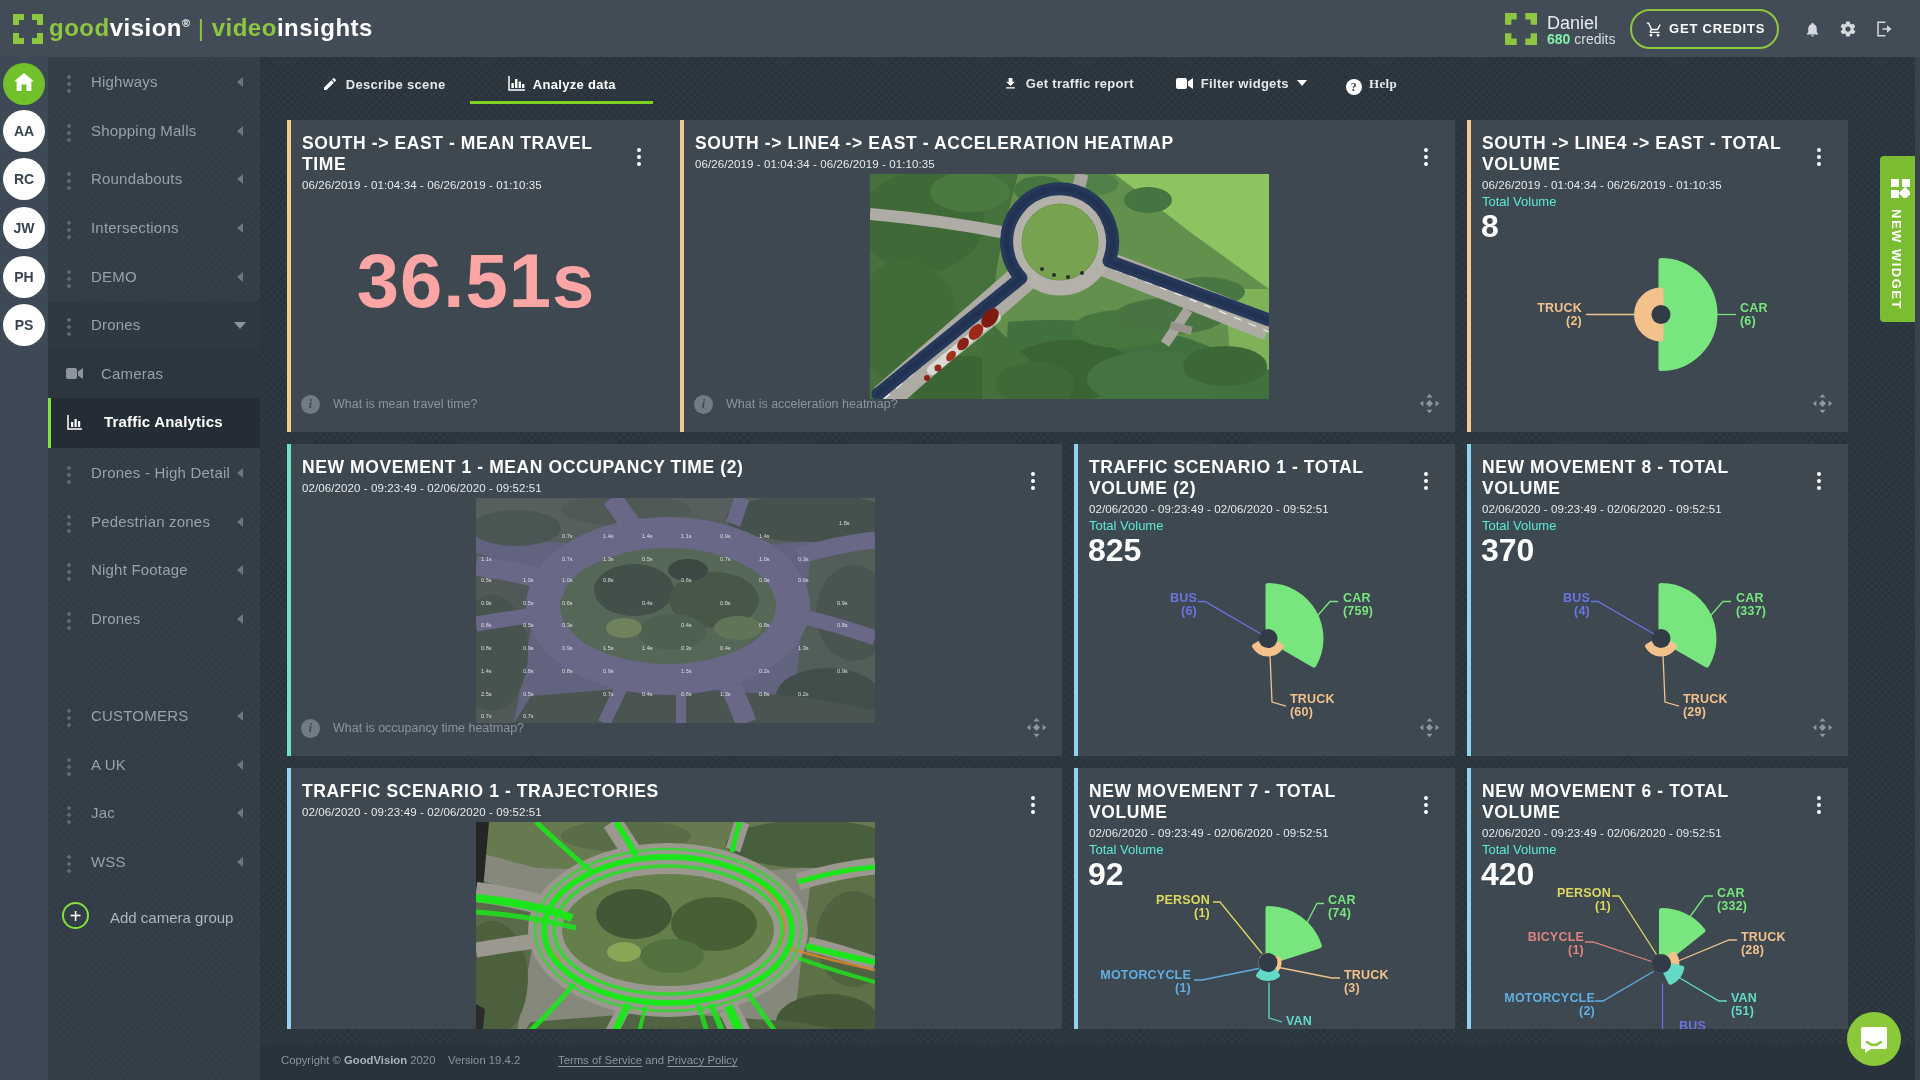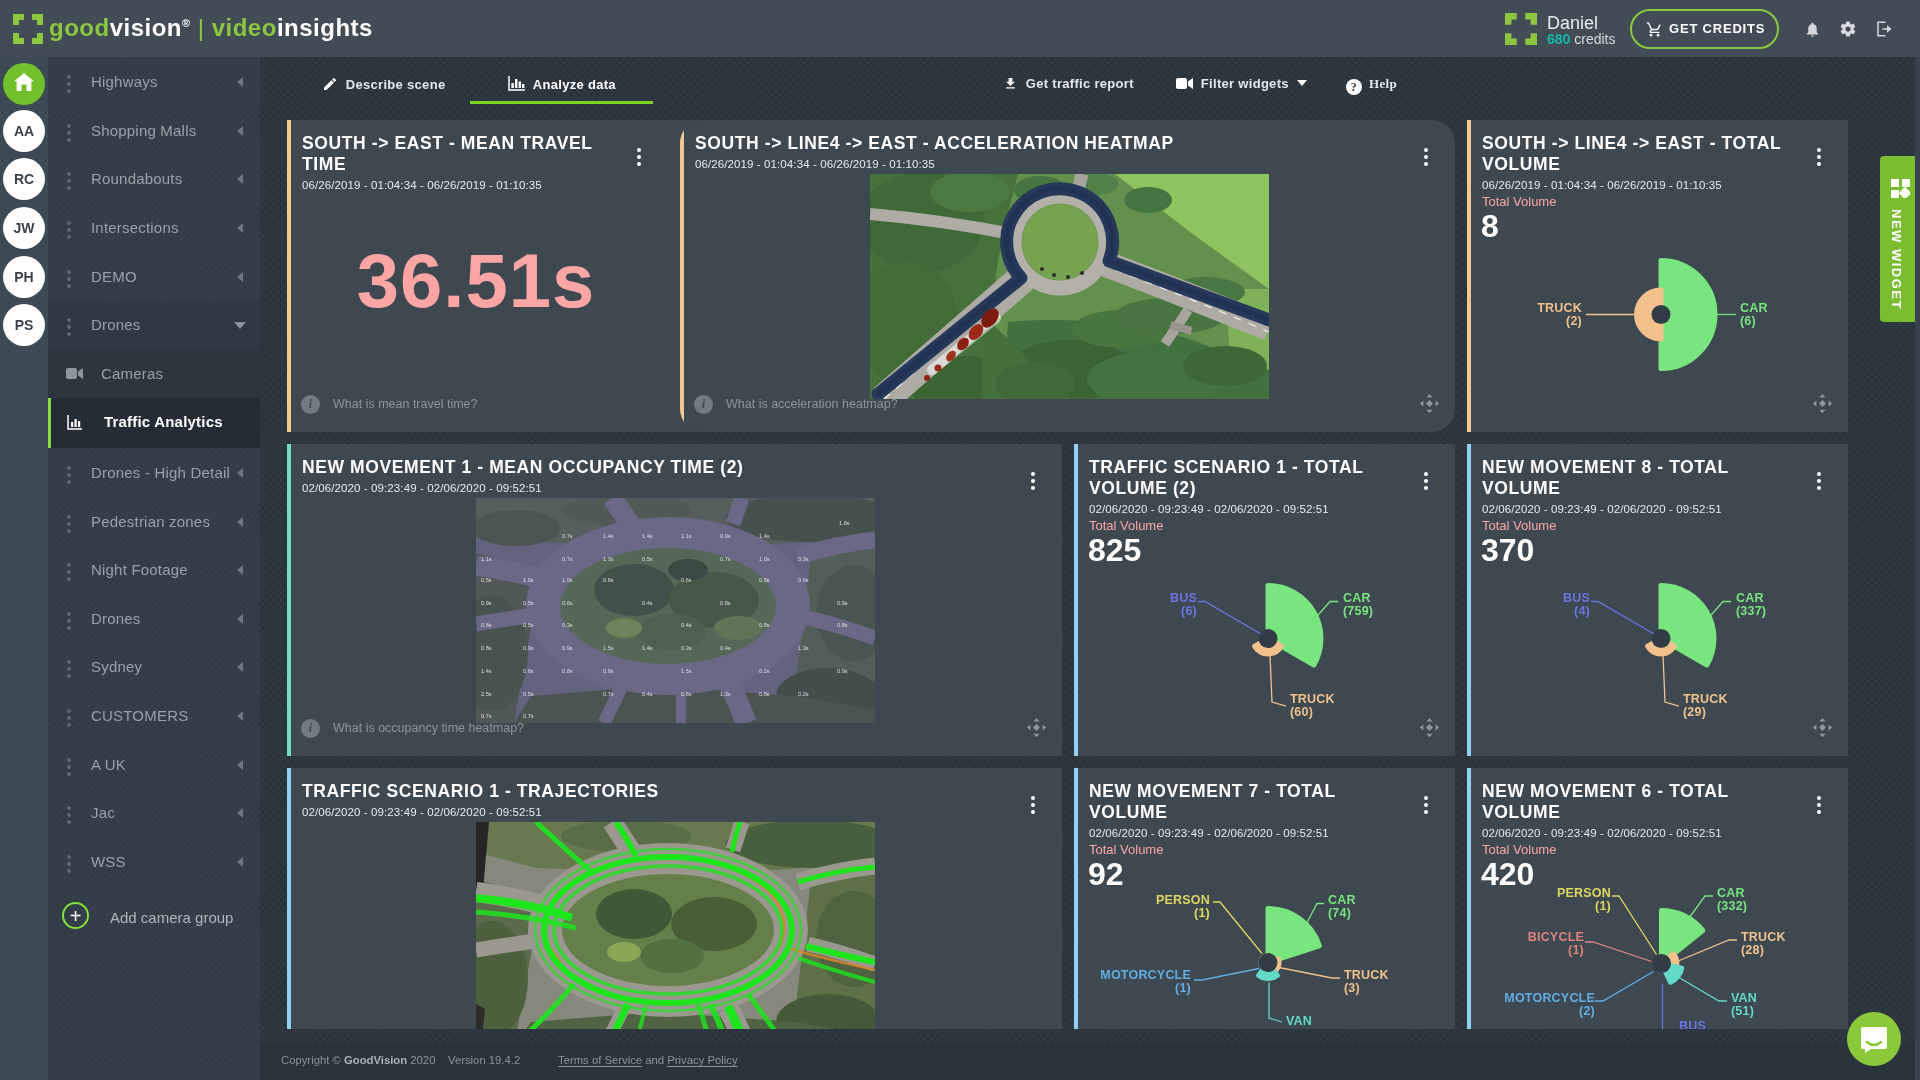--- a/index.html
+++ b/index.html
@@ -33,21 +33,21 @@
 .tab{position:absolute;top:71px;font-size:13px;color:#e4e8ea;font-weight:bold;letter-spacing:.3px;z-index:5;}
 #underline{position:absolute;left:470px;top:101px;width:183px;height:3px;background:#7ed321;z-index:5;}
 
 .card{position:absolute;background:#3d4851;overflow:hidden;z-index:2;}
 .card .bl{position:absolute;left:0;top:0;width:3.5px;height:100%;}
 .ctitle{position:absolute;left:15px;top:13px;font-size:17.5px;font-weight:bold;color:#fff;line-height:21px;letter-spacing:.6px;width:305px;}
 .cwide .ctitle{width:680px;}
 .cdate{position:absolute;left:15px;font-size:11.5px;color:#e8ebed;letter-spacing:.1px;}
 .kebab{position:absolute;width:4px;}
 .kebab i{position:absolute;left:0;width:4px;height:4px;border-radius:50%;background:#fff;}
-.tvlabel{position:absolute;left:15px;top:74px;font-size:13px;color:#fca5a5;}
+.tvlabel{position:absolute;left:15px;top:74px;font-size:13px;color:#5eead4;}
 .tvnum{position:absolute;left:14px;top:88px;font-size:32px;font-weight:bold;color:#fff;}
 .infobar{position:absolute;left:14px;bottom:17px;height:20px;font-size:12.5px;color:#8b959d;}
 .infobar .ic{display:inline-block;width:19px;height:19px;border-radius:50%;background:#717b84;color:#3d4851;font-size:12px;font-weight:bold;text-align:center;line-height:19px;vertical-align:middle;margin-right:13px;font-family:"Liberation Serif",serif;font-style:italic;}
 .moveic{position:absolute;right:15px;bottom:18px;}
 .clabel{position:absolute;font-size:12.5px;font-weight:bold;line-height:13.5px;letter-spacing:.2px;}
 .tr{text-align:right;}
 
 #footer{position:absolute;left:260px;top:1044px;width:1660px;height:36px;background:#29333c;z-index:10;font-size:11.3px;color:#8a949c;letter-spacing:0px;}
 #footer b{color:#aab3ba;}
 #footer u{text-underline-offset:2px;}
@@ -62,21 +62,21 @@
 
 <div id="topbar">
   <svg id="logoicon" width="30" height="30" viewBox="0 0 30 30">
     <path fill="#8dc63f" d="M0,0 h11 v6 h-5 v5 h-6 z M19,0 h11 v11 h-6 v-5 h-5 z M0,19 h6 v5 h5 v6 h-11 z M24,19 h6 v11 h-11 v-6 h5 z"></path>
   </svg>
   <div id="logo"><span class="grn">good</span>vision<span style="font-size:11px;vertical-align:9px;">®</span> <span class="grn" style="font-weight:normal;">|</span> <span class="grn">video</span>insights</div>
   <svg id="userblock" width="32" height="32" viewBox="0 0 30 30">
     <path fill="#8dc63f" d="M0,0 h11 v6 h-5 v5 h-6 z M19,0 h11 v11 h-6 v-5 h-5 z M0,19 h6 v5 h5 v6 h-11 z M24,19 h6 v11 h-11 v-6 h5 z"></path>
   </svg>
   <div id="username">Daniel</div>
-  <div id="usercred"><span style="color:#14b8a6;font-weight:bold;">680</span> credits</div>
+  <div id="usercred"><span style="color:#86efac;font-weight:bold;">680</span> credits</div>
   <div id="getcredits">GET CREDITS</div>
   <svg class="topico" style="left:1646px;top:21px;" width="17" height="17" viewBox="0 0 24 24">
         <path fill="#fff" d="M7 18c-1.1 0-2 .9-2 2s.9 2 2 2 2-.9 2-2-.9-2-2-2zm10 0c-1.1 0-2 .9-2 2s.9 2 2 2 2-.9 2-2-.9-2-2-2zM7.2 14.6l.1-.1L8.2 13h7.4c.8 0 1.4-.4 1.8-1l3.5-6.5-1.7-1-3.6 6.5H8.5L4.3 2H1v2h2l3.6 7.6-1.4 2.4c-.7 1.3.3 3 1.8 3h12v-2H7.2z"></path>
       </svg>
   <svg class="topico" style="left:1804px;top:20px;" width="17" height="19" viewBox="0 0 24 24">
         <path fill="#d5d9dd" d="M12 22c1.1 0 2-.9 2-2h-4c0 1.1.9 2 2 2zm6-6v-5c0-3.1-1.6-5.6-4.5-6.3V4c0-.8-.7-1.5-1.5-1.5S10.5 3.2 10.5 4v.7C7.6 5.4 6 7.9 6 11v5l-2 2v1h16v-1l-2-2z"></path>
       </svg>
   <svg class="topico" style="left:1839px;top:20px;" width="18" height="18" viewBox="0 0 24 24">
         <path fill="#d5d9dd" d="M19.4 13c0-.3.1-.6.1-1s0-.7-.1-1l2.1-1.7c.2-.2.2-.4.1-.6l-2-3.5c-.1-.2-.4-.3-.6-.2l-2.5 1c-.5-.4-1.1-.7-1.7-1l-.4-2.7c0-.2-.2-.4-.5-.4h-4c-.2 0-.4.2-.5.4l-.4 2.7c-.6.2-1.2.6-1.7 1l-2.5-1c-.2-.1-.5 0-.6.2l-2 3.5c-.1.2-.1.5.1.6L4.5 11c0 .3-.1.6-.1 1s0 .7.1 1l-2.1 1.7c-.2.2-.2.4-.1.6l2 3.5c.1.2.4.3.6.2l2.5-1c.5.4 1.1.7 1.7 1l.4 2.7c0 .2.2.4.5.4h4c.2 0 .4-.2.5-.4l.4-2.7c.6-.2 1.2-.6 1.7-1l2.5 1c.2.1.5 0 .6-.2l2-3.5c.1-.2.1-.5-.1-.6L19.4 13zM12 15.5c-1.9 0-3.5-1.6-3.5-3.5s1.6-3.5 3.5-3.5 3.5 1.6 3.5 3.5-1.6 3.5-3.5 3.5z"></path>
       </svg>
@@ -157,25 +157,20 @@
         <span class="car"></span>
       </div>
   <div class="mitem" style="top:489px;">
         <div class="grip"></div>
         <span class="txt">Night Footage</span>
         <span class="car"></span>
       </div>
   <div class="mitem" style="top:538px;">
         <div class="grip"></div>
         <span class="txt">Drones</span>
-        <span class="car"></span>
-      </div>
-  <div class="mitem" style="top:586px;">
-        <div class="grip"></div>
-        <span class="txt">Sydney</span>
         <span class="car"></span>
       </div>
   <div class="mitem" style="top:635px;">
         <div class="grip"></div>
         <span class="txt">CUSTOMERS</span>
         <span class="car"></span>
       </div>
   <div class="mitem" style="top:684px;">
         <div class="grip"></div>
         <span class="txt">A UK</span>
@@ -227,21 +222,21 @@
           <i style="top:7px;"></i>
           <i style="top:14px;"></i>
         </div>
         <div style="position:absolute;left:0;top:117px;width:378px;text-align:center;font-size:76px;font-weight:bold;color:#fca5a5;letter-spacing:1px;">36.51s</div>
         <div class="infobar"><span class="ic">i</span>What is mean travel time?</div>
         <svg class="moveic" width="21" height="21" viewBox="0 0 24 24">
           <path fill="#8d979f" d="M12 1 L15.5 5 h-7 z M12 23 L8.5 19 h7 z M1 12 L5 8.5 v7 z M23 12 L19 15.5 v-7 z"></path>
           <rect x="9.2" y="9.2" width="5.6" height="5.6" fill="#8d979f" transform="rotate(45 12 12)"></rect>
         </svg>
       </div>
-<div class="card cwide" style="left:680px;top:119.5px;width:775px;height:312px;border-radius:23px;">
+<div class="card cwide" style="left:680px;top:119.5px;width:775px;height:312px;">
         <div class="bl" style="background:#f2c98f;"></div>
         <div class="ctitle">SOUTH -&gt; LINE4 -&gt; EAST - ACCELERATION HEATMAP</div>
         <div class="cdate" style="top:38px;">06/26/2019 - 01:04:34 - 06/26/2019 - 01:10:35</div>
         <div class="kebab" style="left:744px;top:28px;">
           <i style="top:0;"></i>
           <i style="top:7px;"></i>
           <i style="top:14px;"></i>
         </div>
         <svg width="399" height="225" viewBox="0 0 399 225" style="position:absolute;left:190px;top:54px;">
 <rect width="399" height="225" fill="#63904c"></rect>

